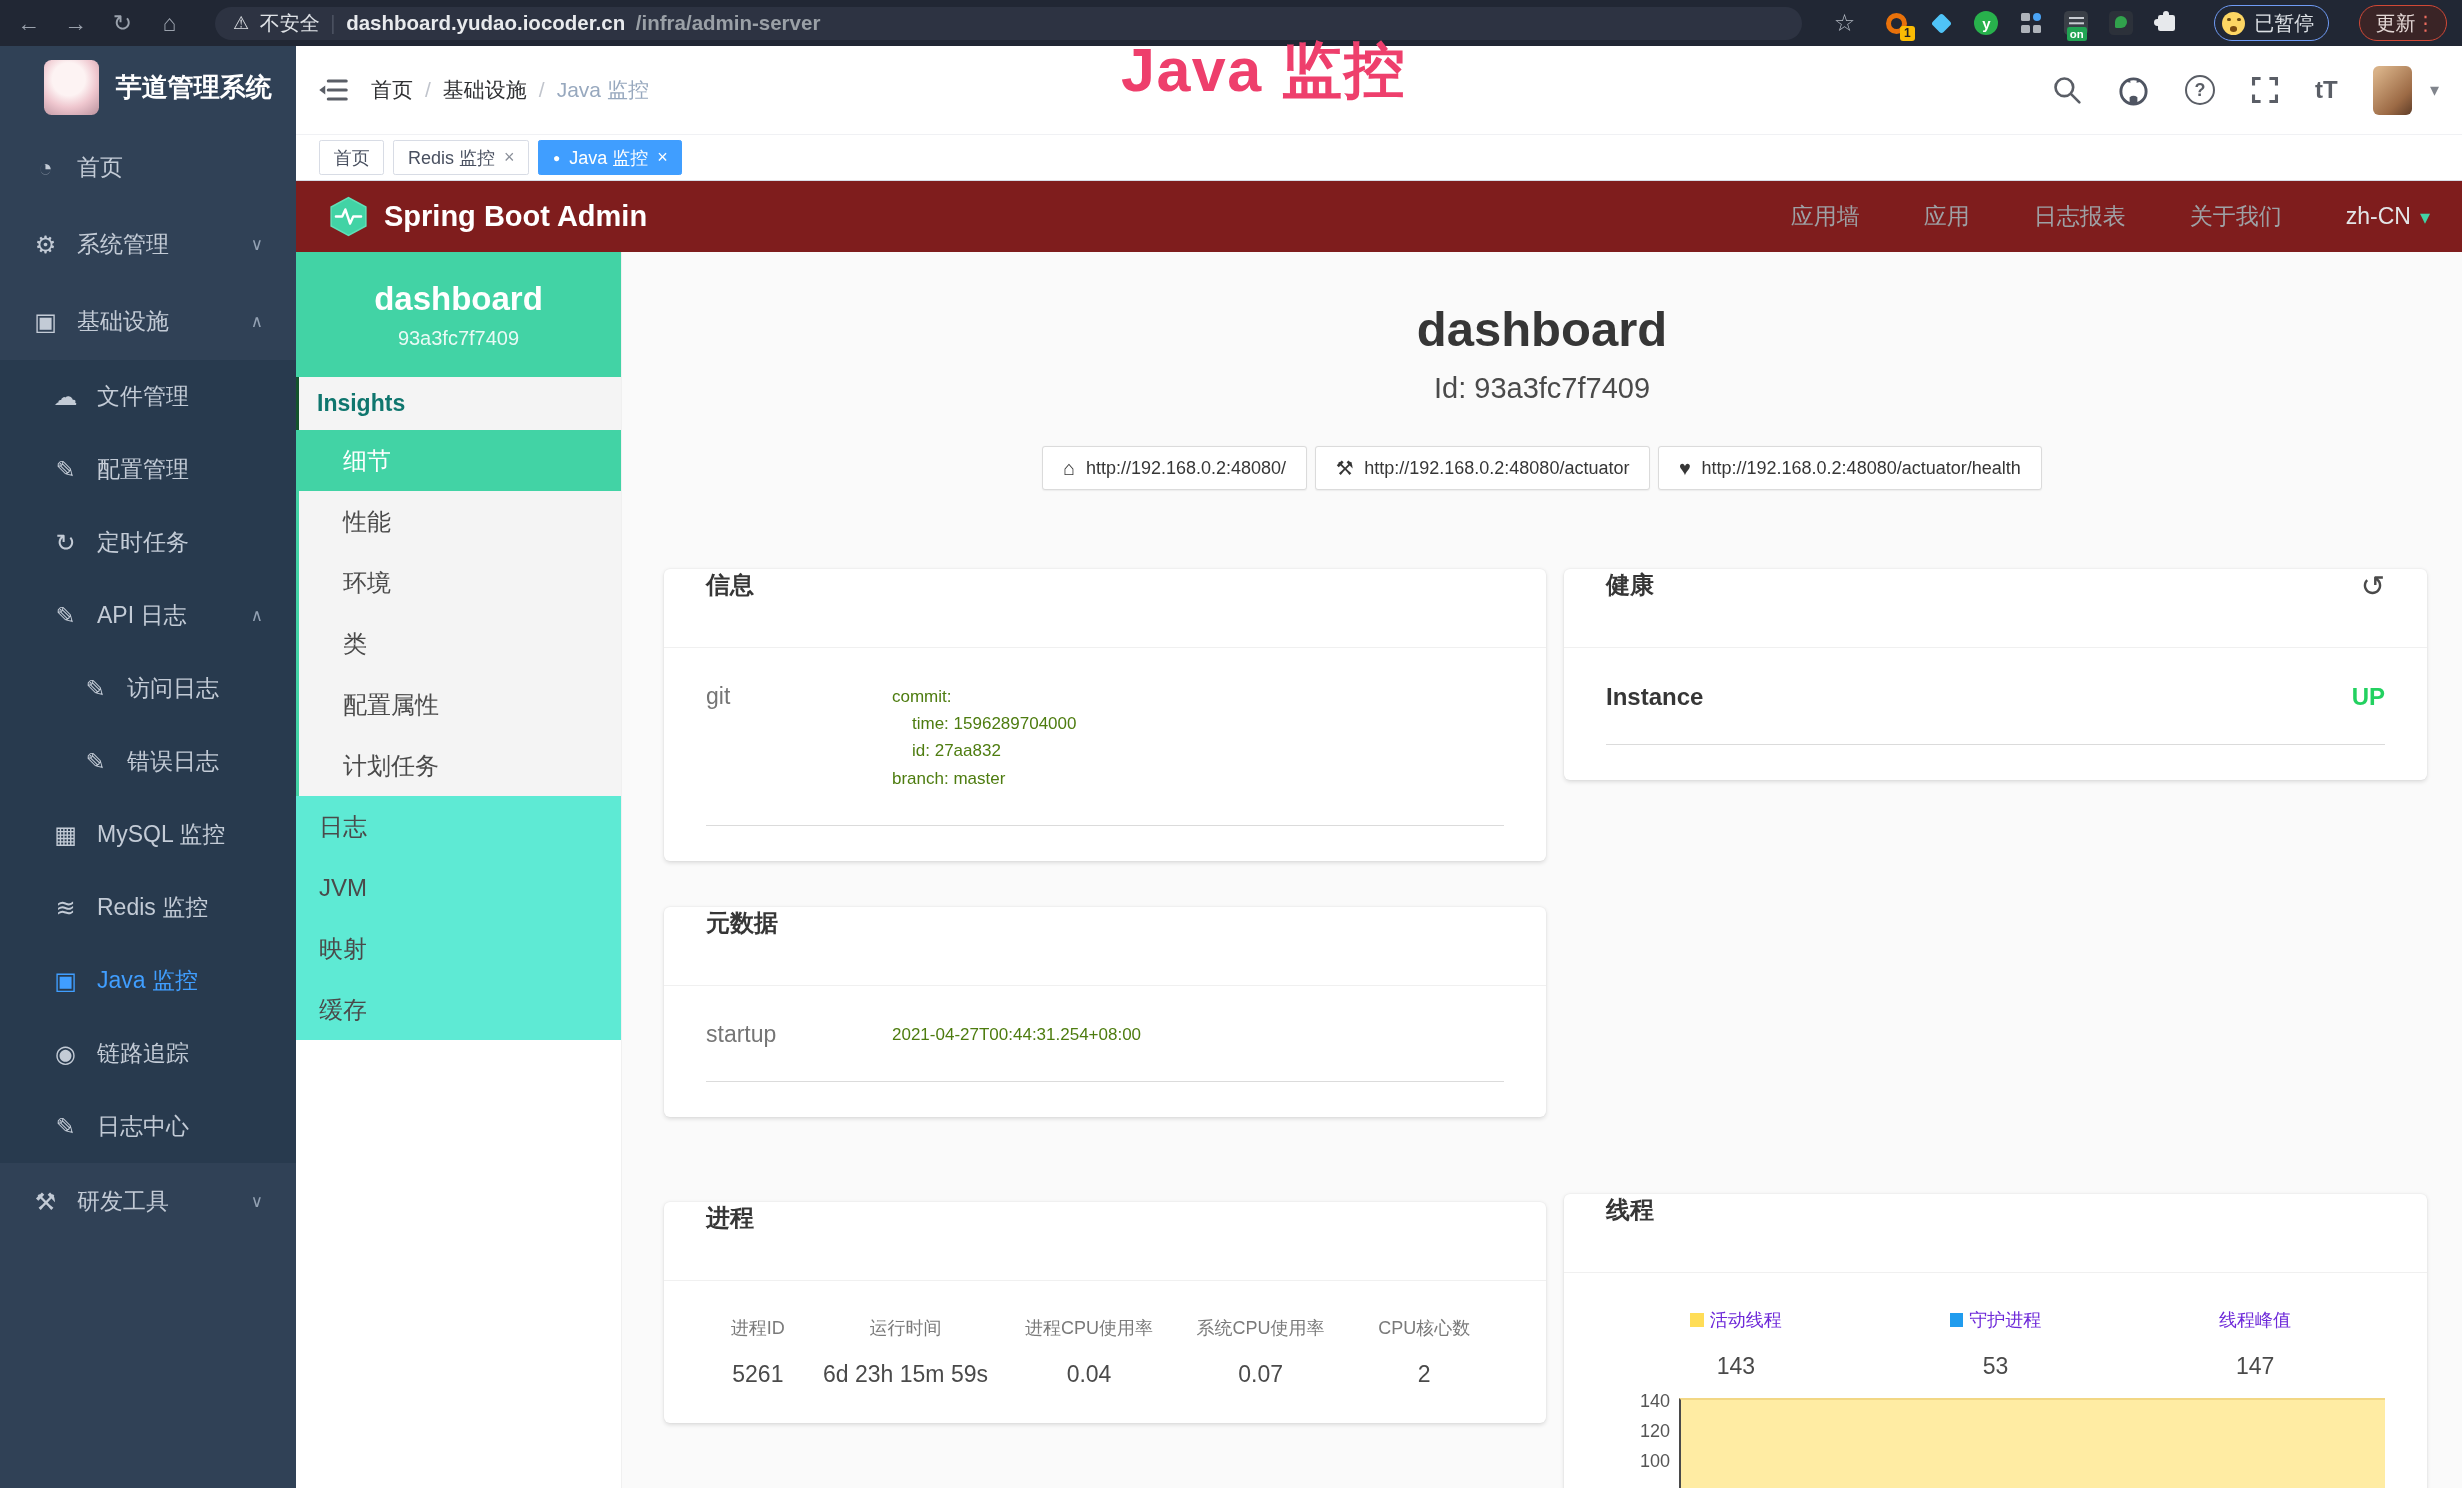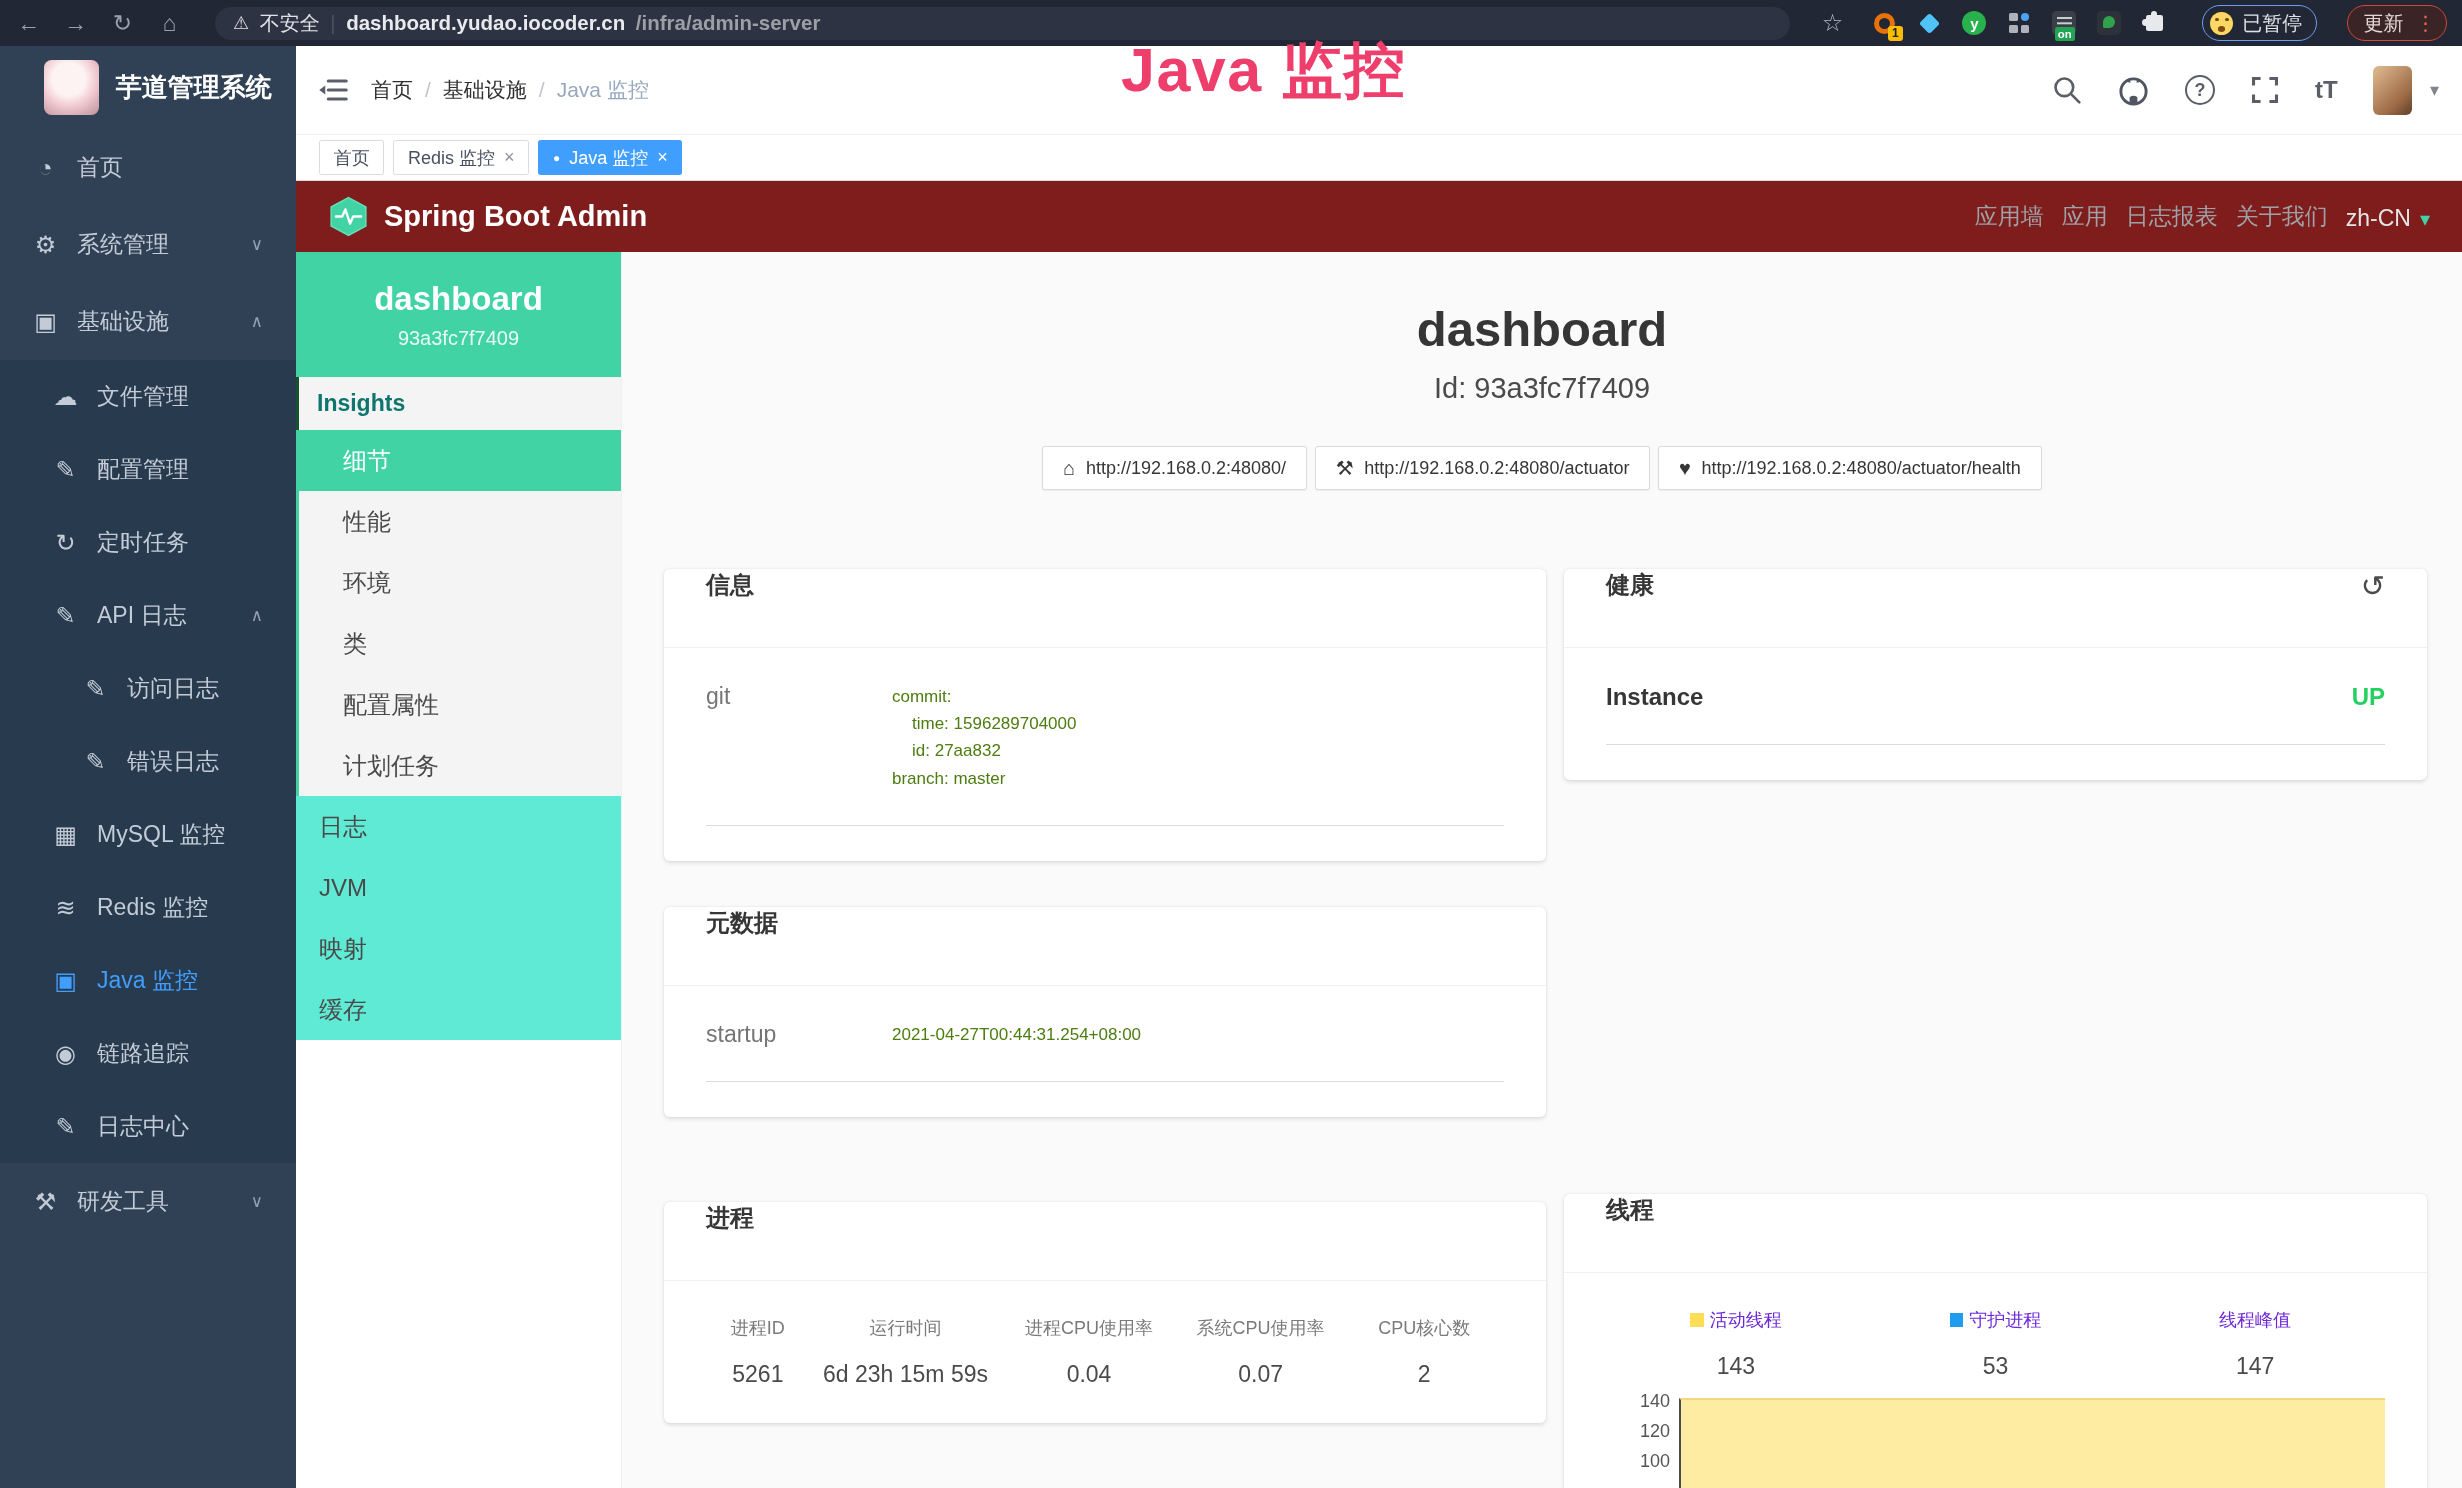--- a/index.html
+++ b/index.html
@@ -31,21 +31,21 @@
   .ext-on b { position:absolute; bottom:-6px; left:2.3px; background:#21a453; color:#fff; font-size:11.4px; line-height:14.4px; padding:0 3px; border-radius:2.3px; font-weight:bold; }
   .ext-picker { width:24px; height:24px; background:#2c313a; border-radius:4.6px; position:relative; }
   .ext-picker i { position:absolute; left:6px; top:5.3px; width:12px; height:12px; background:#31a24c; border-radius:50% 50% 50% 1.5px; }
   .ext-puzzle { width:16.7px; height:16.7px; background:#e7e9ec; border-radius:2.3px; position:relative; }
   .ext-puzzle i { position:absolute; width:6.8px; height:6.8px; background:#e7e9ec; border-radius:50%; }
   .ext-puzzle i:nth-child(1){ top:-3.8px; left:4.6px; } .ext-puzzle i:nth-child(2){ left:-3.8px; top:4.6px; }
   .paused-pill { border:1.5px solid #6f9bf5; border-radius:20px; padding:3.8px 13.7px 3.8px 7.6px; display:flex; align-items:center; gap:9px; color:#dde1e6; font-size:20px; margin-left:6px; flex:0 0 auto; }
   .emoji-face { width:23px; height:23px; border-radius:50%; background:#fdd663; position:relative; }
   .emoji-face::before { content:""; position:absolute; top:6px; left:4.6px; width:3.8px; height:3.8px; background:#6b4c12; border-radius:50%; box-shadow:10px 0 0 #6b4c12; }
   .emoji-face::after { content:""; position:absolute; bottom:3px; left:7.6px; width:7.6px; height:6px; background:#7a4b0f; border-radius:50%; }
-  .update-pill { border:1.5px solid #d14836; background:#3a2426; border-radius:20px; padding:3.8px 10.6px 3.8px 15px; display:flex; align-items:center; gap:12px; color:#e3d7d5; font-size:20px; margin-left:10.6px; flex:0 0 auto;text-align:right; }
+  .update-pill { border:1.5px solid #d14836; background:#3a2426; border-radius:20px; padding:3.8px 10.6px 3.8px 15px; display:flex; align-items:center; color:#e3d7d5; font-size:20px; margin-left:10.6px; flex:0 0 auto;text-align:right; }
   .update-dots { color:#ef6c5f; font-size:20px; }
 
   
   #annotation { position:absolute; left:1121px; top:30px; font-size:61px; font-weight:bold; color:#ee3f6c; z-index:60; letter-spacing:1.5px; }
 
   
   #app { display:flex; height:1443px; }
   #nav { width:296px; background:#304156; flex:0 0 auto; color:#c3cbd6; }
   .brand-row { height:83px; display:flex; align-items:center; padding-left:44px; gap:16.7px; }
   .brand-avatar { width:55px; height:55px; border-radius:7.6px; background:radial-gradient(circle at 45% 35%, #fdf3f3 0 35%, #efc7cf 60%, #b9909c); flex:0 0 auto; }
@@ -78,21 +78,21 @@
   .tag { height:35px; border:0.8px solid #d8dce5; background:#fff; color:#495060; font-size:18px; display:inline-flex; align-items:center; padding:0 13.7px; gap:9px; border-radius:2.3px; cursor:pointer; }
   .tag .tclose { font-size:18px; color:#8a8f99; }
   .tag.active { background:#409eff; border-color:#409eff; color:#fff; }
   .tag.active .tclose { color:#fff; }
   .tag .tdot { font-size:12px; color:#fff; }
 
   
   #sba-nav { height:71px; background:#7f1d1d; display:flex; align-items:center; padding:0 32px; }
   .sba-brand { display:flex; align-items:center; gap:15px; }
   .sba-brand-name { font-size:29px; font-weight:bold; color:#fff; }
-  .sba-links { margin-left:auto; display:flex; align-items:flex-end; gap:18px; font-size:23px; color:#9ea1a5; }
+  .sba-links { margin-left:auto; display:flex; align-items:center; gap:64px; font-size:23px; color:#9ea1a5; }
   .sba-link { cursor:pointer; }
   .sba-locale { color:#e3e5e7; display:flex; align-items:center; gap:9px; cursor:pointer; }
   .locale-caret { color:#42d3a5; font-size:20px; }
 
   
   #sba-body { flex:1; display:flex; min-height:0; background:#fafafa; }
   #sba-side { width:326px; flex:0 0 auto; background:#fff; border-right:0.8px solid #f0f0f0; }
   .app-header { height:125px; background:#42d3a5; color:#fff; display:flex; flex-direction:column; align-items:center; justify-content:center; gap:9px; }
   .app-name { font-size:33px; font-weight:bold; }
   .app-id { font-size:20px; color:rgba(255,255,255,.88); }

